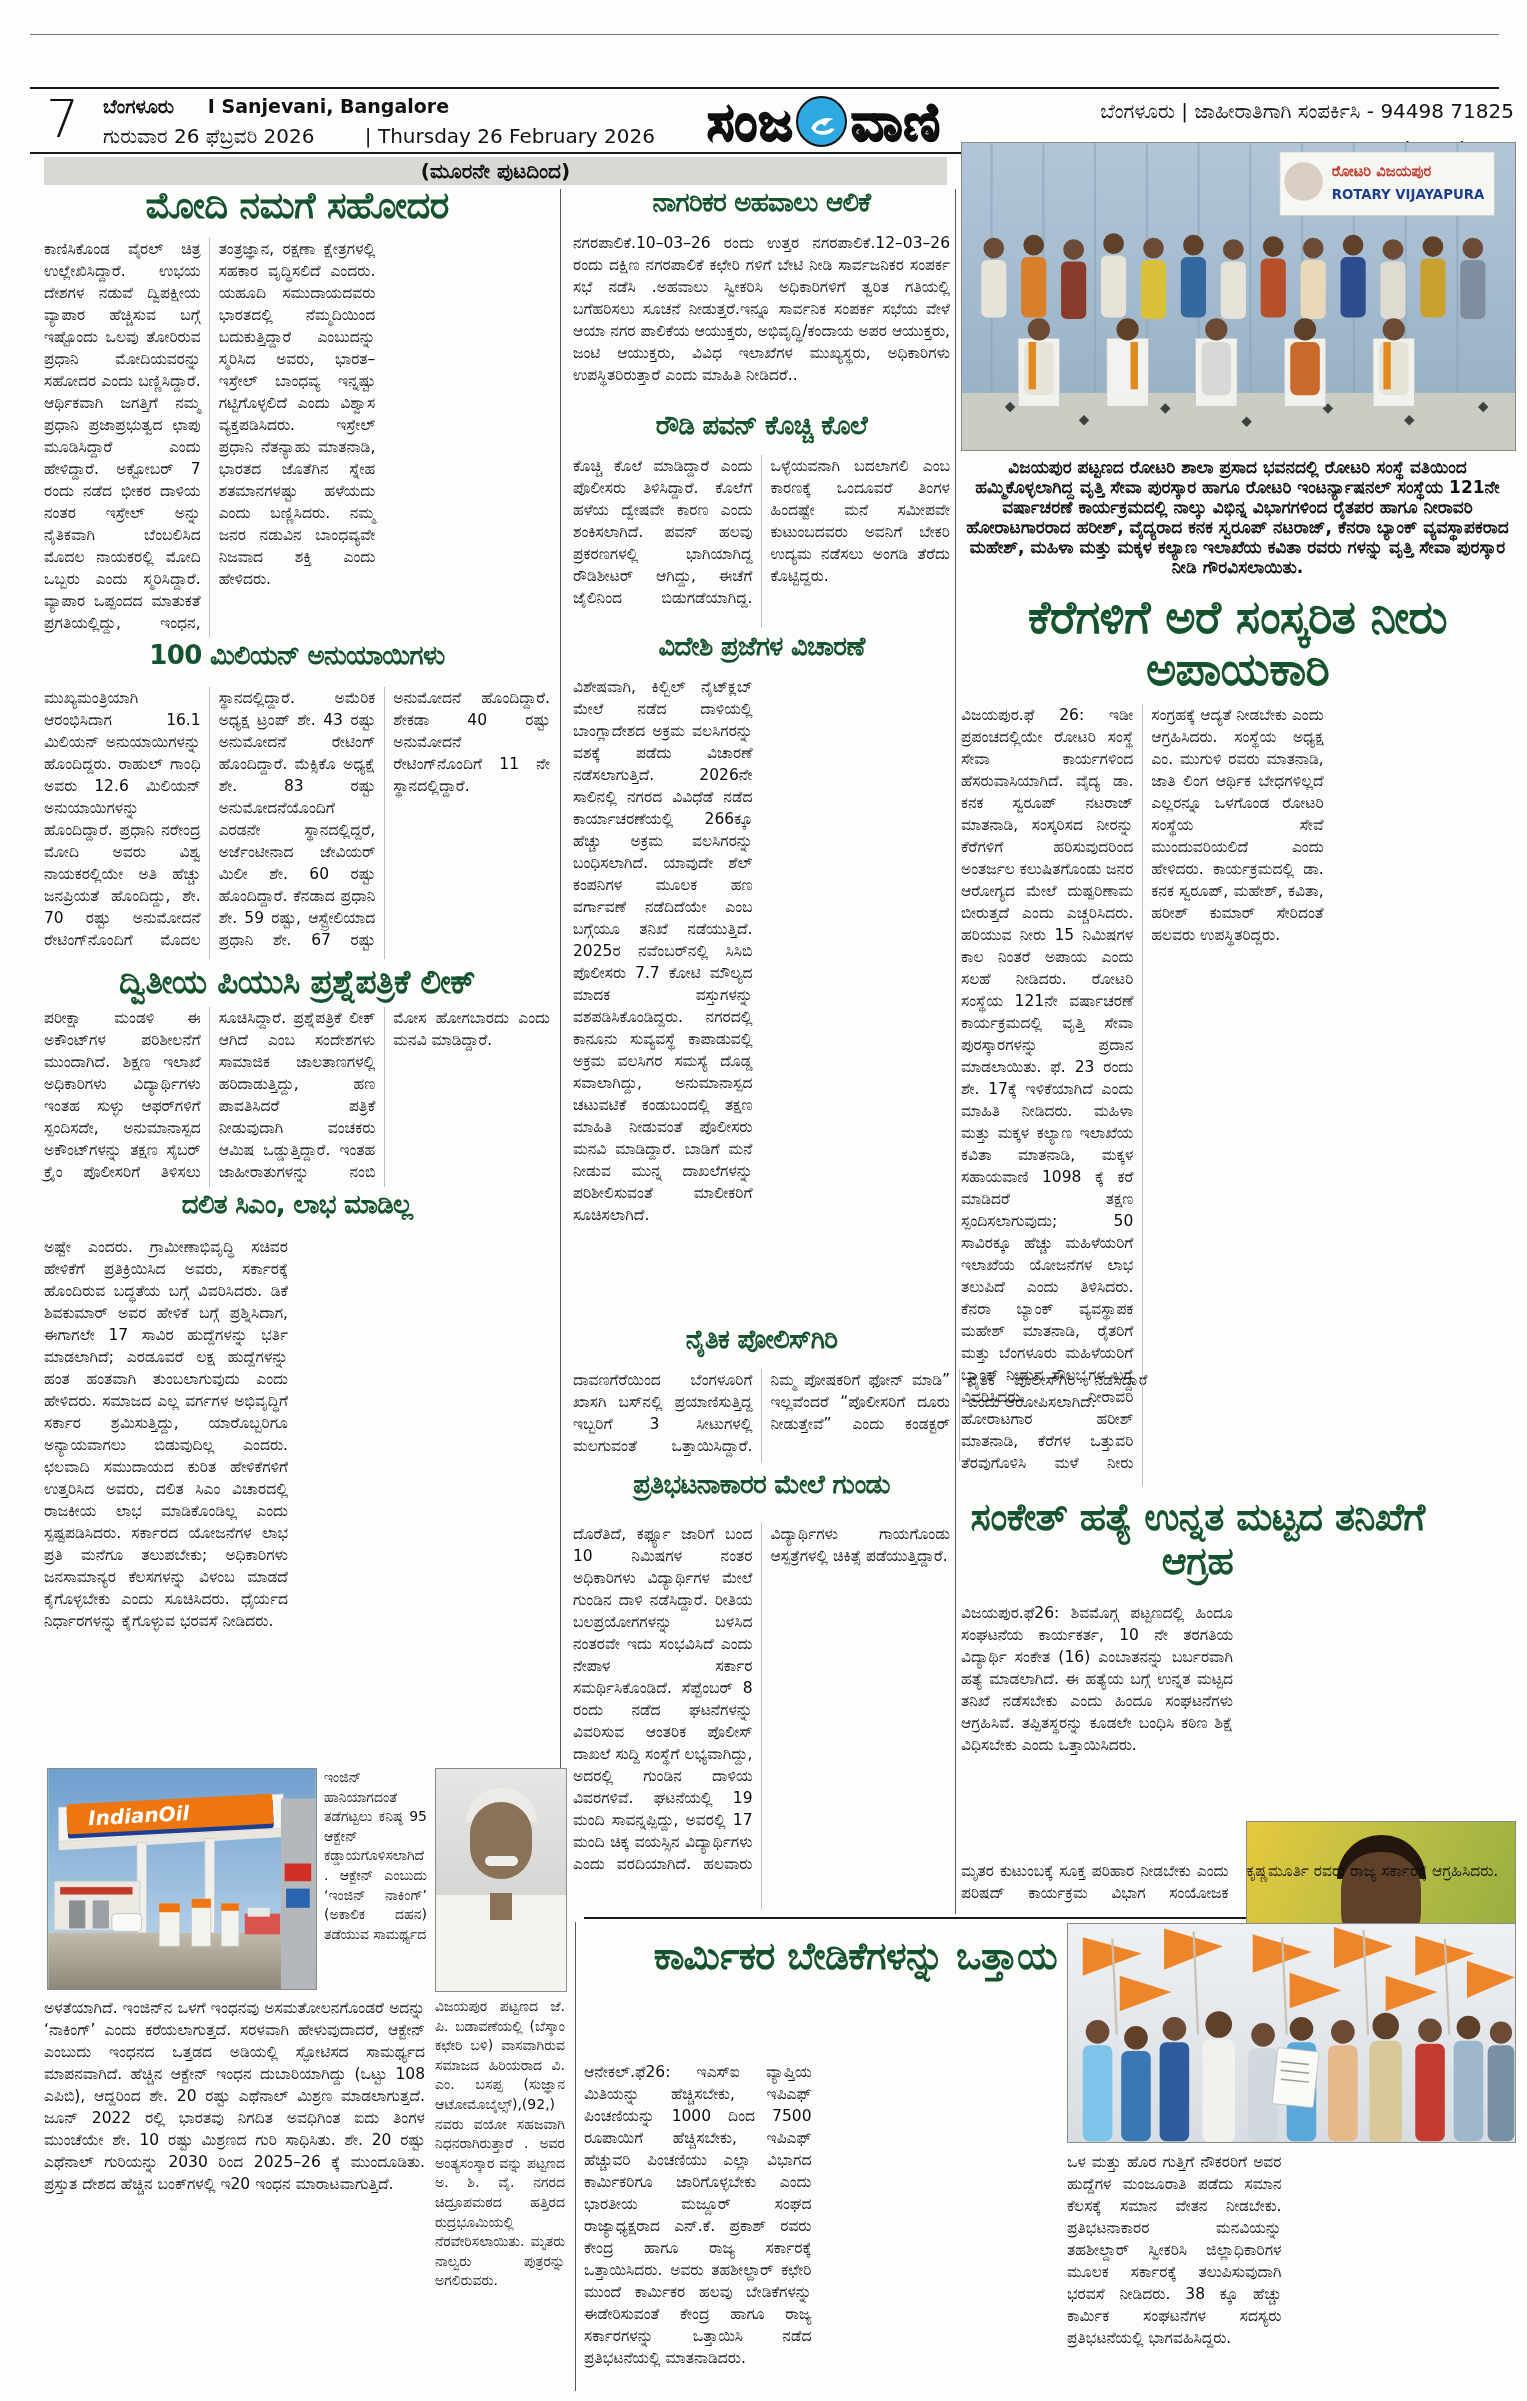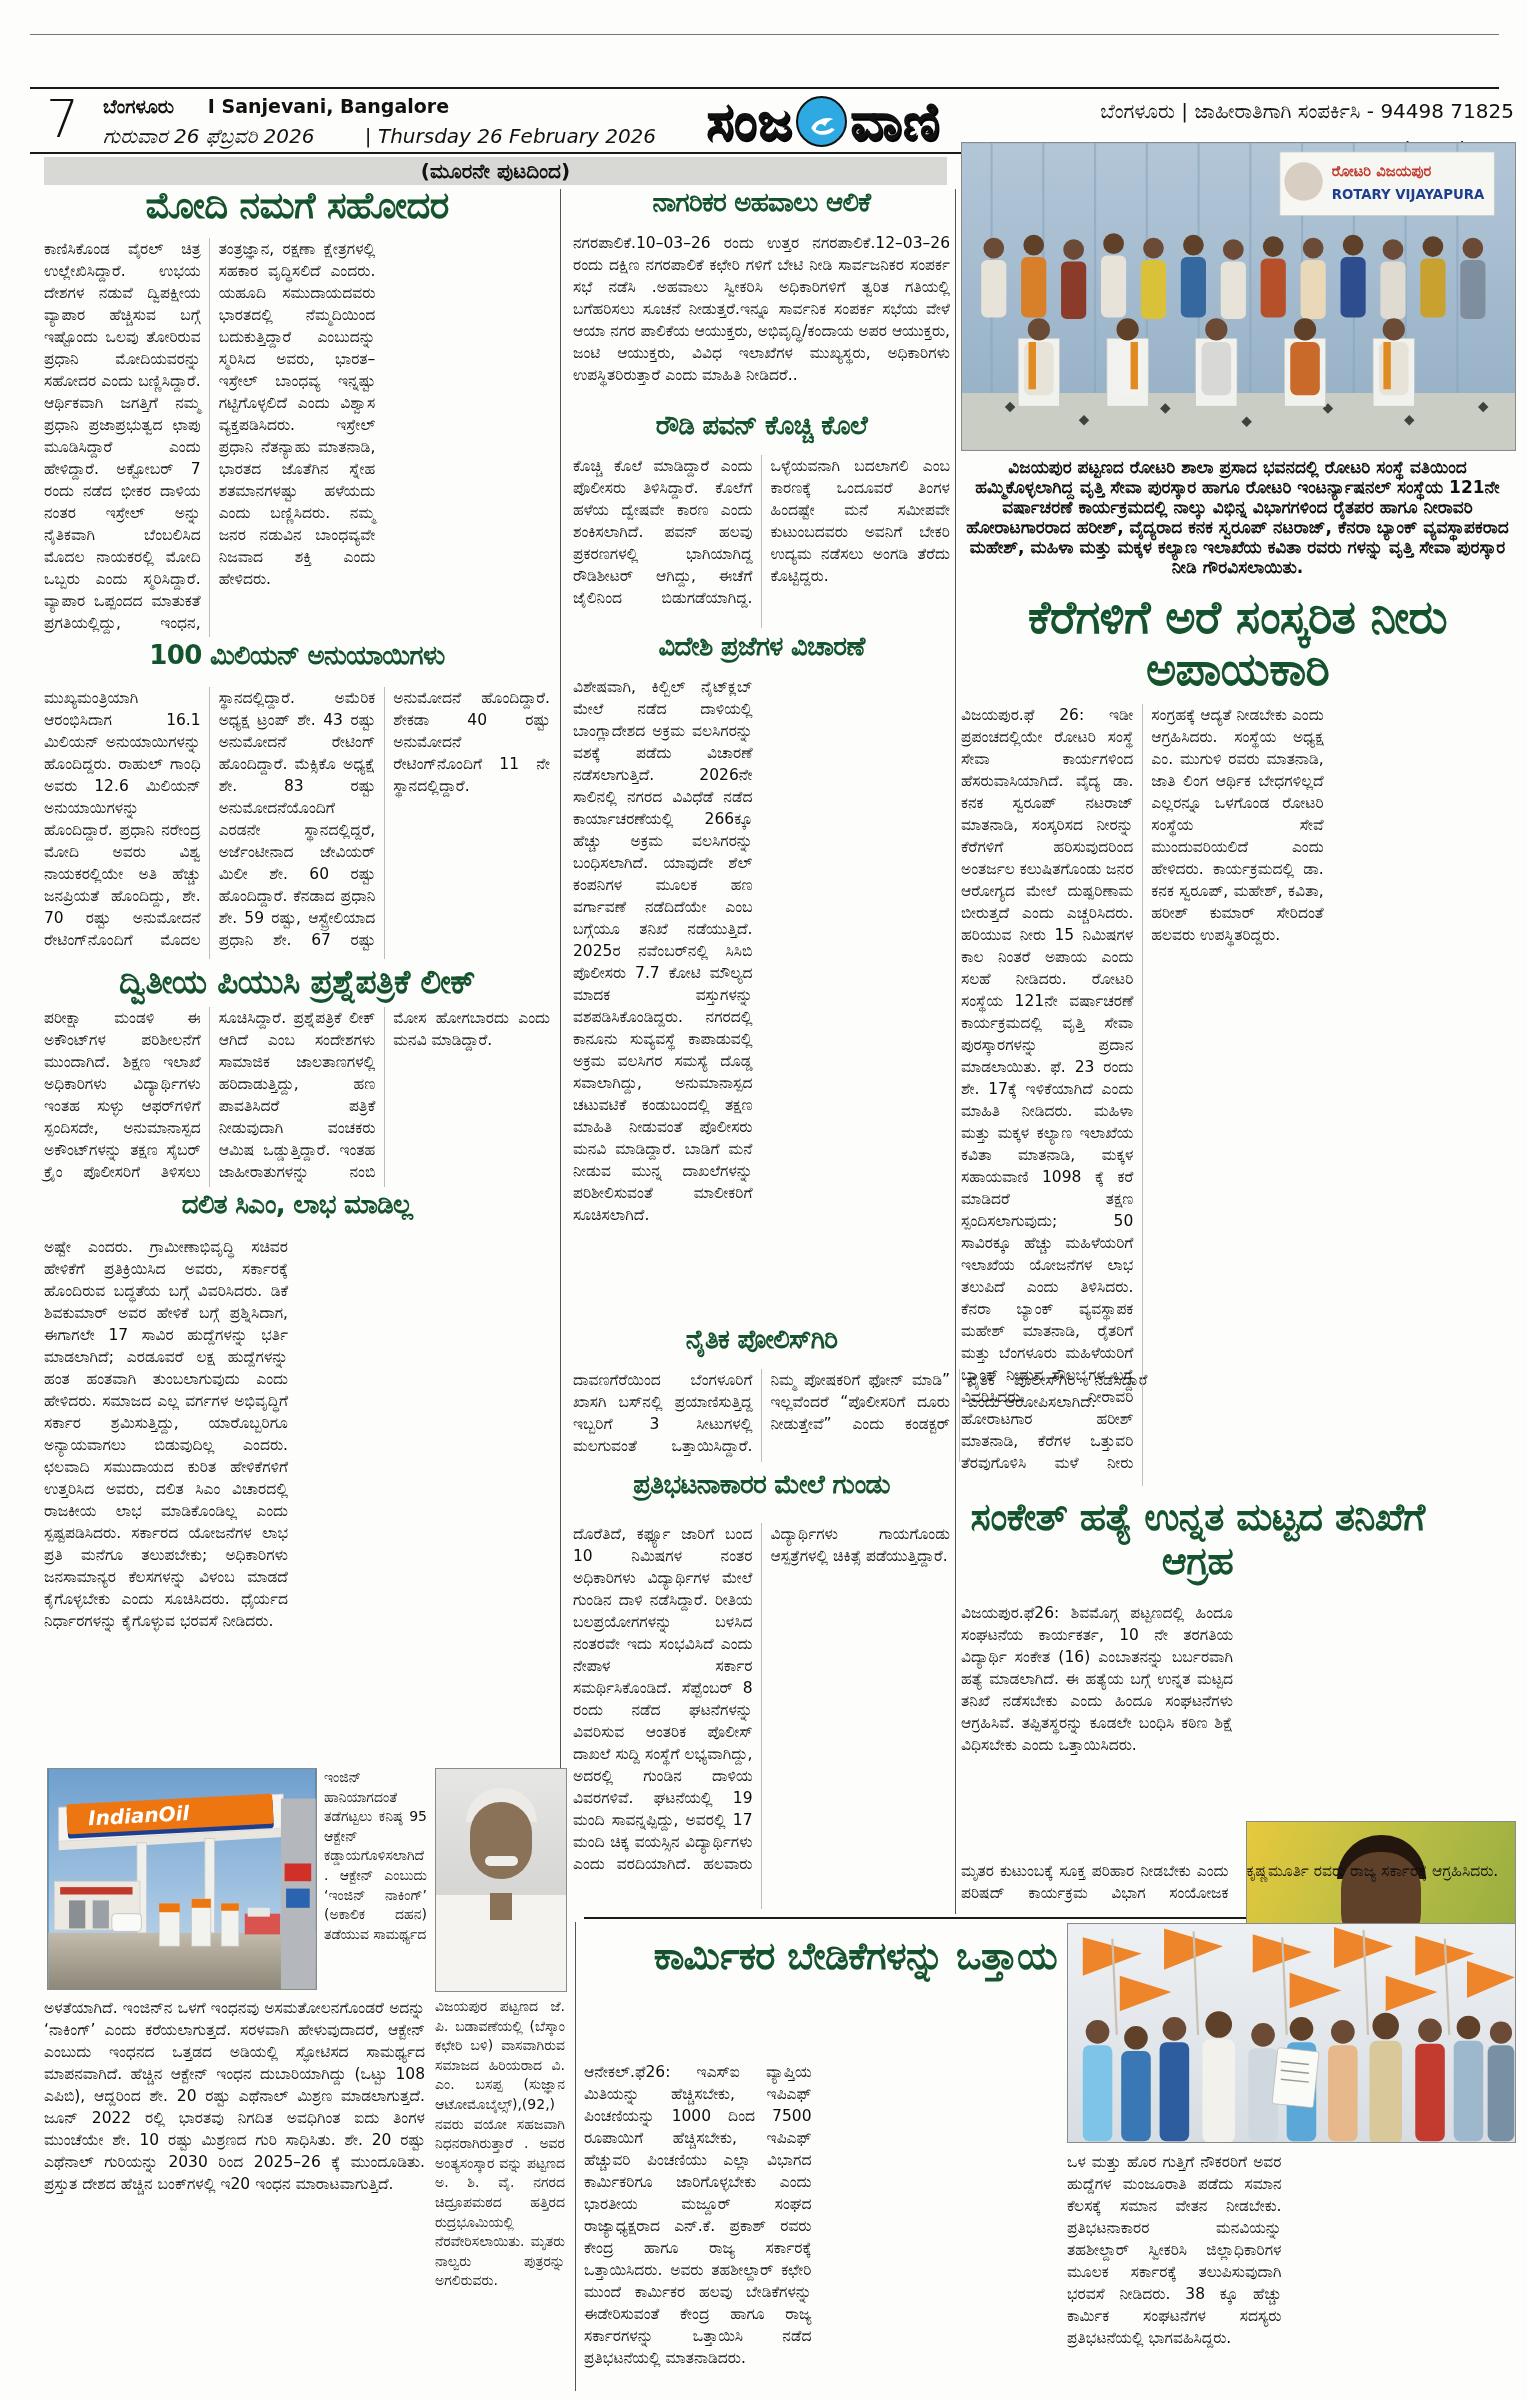--- a/index.html
+++ b/index.html
@@ -6,37 +6,37 @@
   body{font-family:"DejaVu Sans",sans-serif;background:#e9e9e6;}
   .page{position:relative;width:1528px;height:2401px;background:#fdfdfb;margin:0 auto;overflow:hidden;color:#111;}
   .abs{position:absolute;}
   .hrule{position:absolute;background:#1a1a1a;height:1.5px;}
   .hrule.thin{height:0.7px;background:#777;}
   .vrule{position:absolute;background:#555;width:0.7px;}
   
   .pagenum{font-size:52px;font-weight:300;line-height:1;font-family:"DejaVu Sans",sans-serif;}
   .ed-kn{font-size:19px;font-weight:bold;}
   .ed-en{font-size:19px;font-weight:bold;}
-  .date-line{font-size:20px;margin-top:6px;font-style:italic;}
+  .date-line{font-size:20px;margin-top:6px;}
   .masthead{font-size:52px;font-weight:900;letter-spacing:0.7px;white-space:nowrap;font-family:"DejaVu Serif",serif;text-shadow:1.5px 1.5px 0 #000;}
   .mast-logo{display:inline-block;width:47px;height:47px;border-radius:50%;background:#2fa9e1;border:2.2px solid #111;vertical-align:middle;margin:0 3px;position:relative;top:-4.4px;}
   .contact{font-size:20px;text-align:right;line-height:1.9;}
   
   .strip{background:#d8d8d5;text-align:center;font-size:20px;font-weight:bold;line-height:28px;}
   
   .headline{font-weight:800;text-align:center;line-height:1.06;letter-spacing:-0.7px;color:#14532d;}
   .h46{font-size:26px;} .h44{font-size:33px;} .h50{font-size:37px;}
   .h62{font-size:46px;line-height:1.12;margin-top:8px;} .h52{font-size:38px;line-height:1.15;}
   
   .body-text{font-size:15.5px;line-height:1.42;text-align:justify;word-break:break-word;color:#0c0c0c;}
   .body-sm{font-size:14px;line-height:1.4;text-align:justify;word-break:break-word;}
   .cols2{column-count:2;column-gap:18px;column-rule:0.7px solid #bdbdbd;column-fill:auto;height:100%;}
   .cols3{column-count:3;column-gap:18px;column-rule:0.7px solid #bdbdbd;column-fill:auto;height:100%;}
   .caption{font-weight:bold;text-align:center;font-size:17px;line-height:1.18;}
-  .photo{border:0.7px solid #8a8a86;overflow:hidden;background:#0369a1;}
+  .photo{border:0.7px solid #8a8a86;overflow:hidden;background:#86efac;}
   
   .io-band{position:absolute;left:19px;top:30px;width:185px;height:30px;background:#ee7611;transform:rotate(-3deg);border-radius:3px;display:flex;align-items:center;padding-left:21px;box-shadow:0 4.4px 0 #1e3f8f;}
   .io-brand{color:#fff;font-size:20px;font-weight:bold;font-style:italic;letter-spacing:0px;}
   
   .om{background:linear-gradient(#e6e6e4,#c9c9c7);position:relative;}
   .om .hair{position:absolute;left:50%;top:19px;width:71px;height:34px;margin-left:-35px;background:#ecebe7;border-radius:35px 35px 0 0;}
   .om .face{position:absolute;left:50%;top:33px;width:62px;height:77px;margin-left:-31px;background:#8a7258;border-radius:31px;}
   .om .mst{position:absolute;left:50%;top:87px;width:33px;height:10.3px;margin-left:-16.3px;background:#efeeea;border-radius:6px;}
   .om .shirt{position:absolute;left:0;bottom:0;width:100%;height:96px;background:#f4f3ef;border-top:3px solid #d8d6d0;}
   .om .col{position:absolute;left:50%;bottom:71px;width:22px;height:27px;margin-left:-11px;background:#8a7258;}

